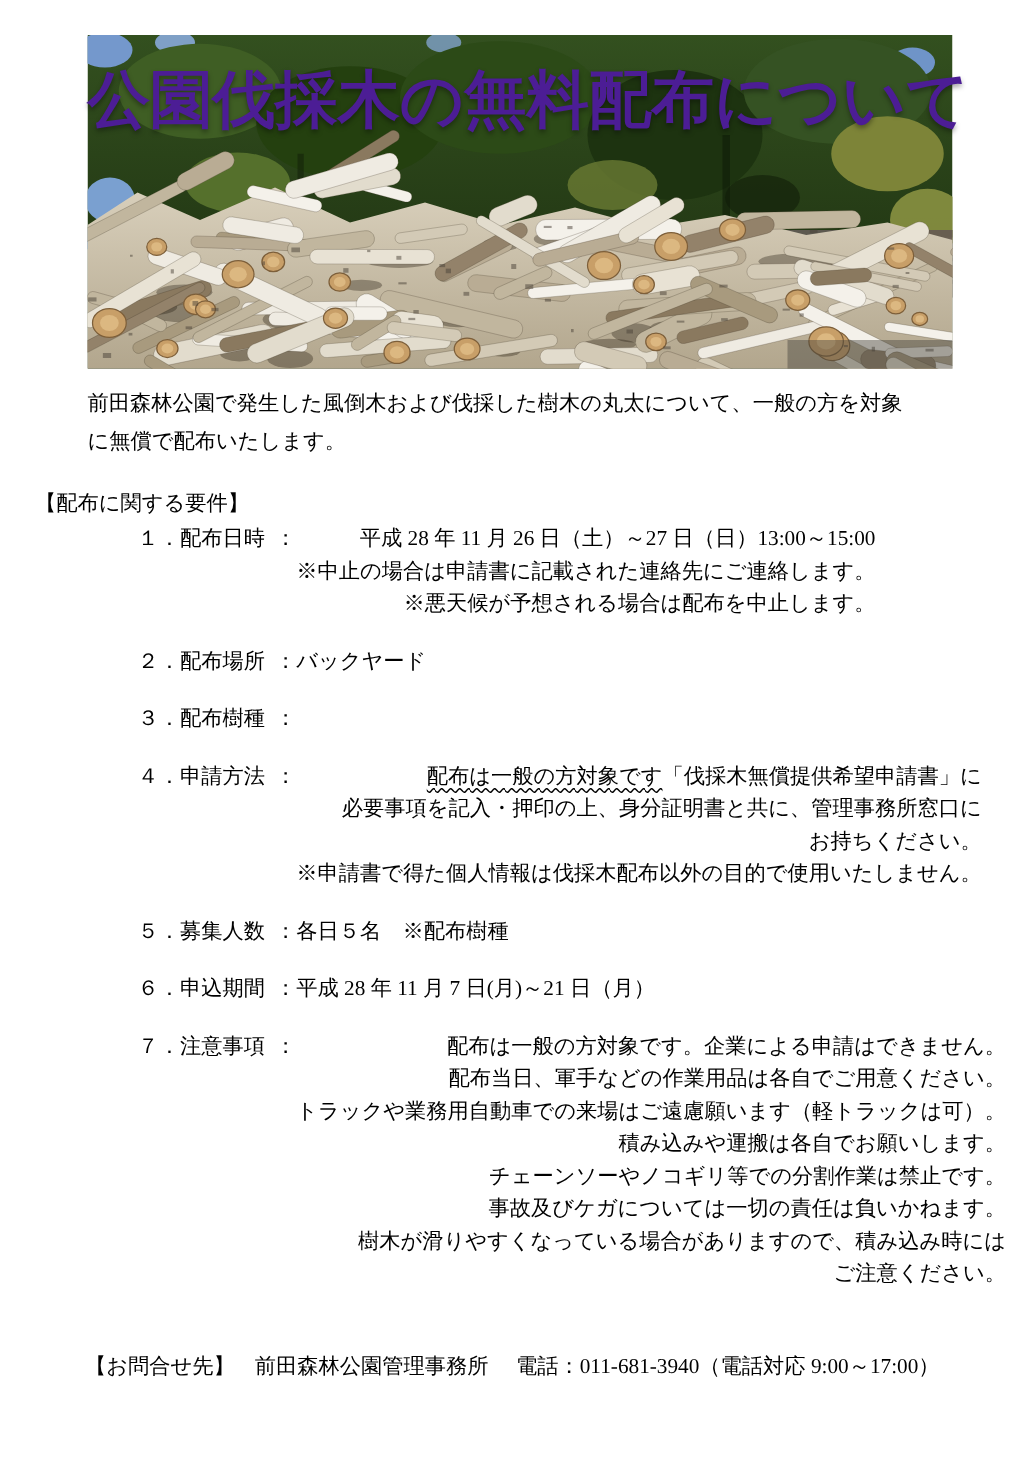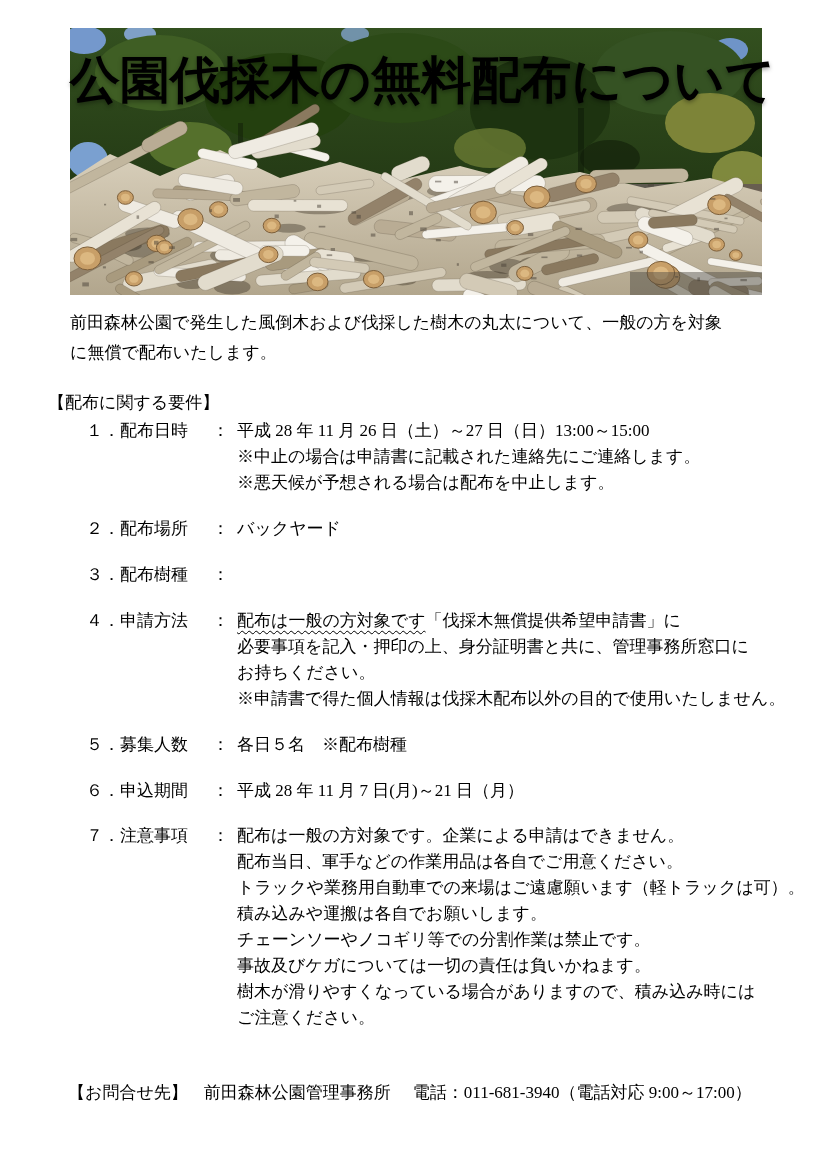--- a/index.html
+++ b/index.html
@@ -2,27 +2,27 @@
 <html lang="ja"><head>
 <meta charset="utf-8">
 <style>
   html,body{margin:0;padding:0;background:#fff;}
   .page{position:relative;width:827px;height:1169px;background:#ffffff;overflow:hidden;
         color:#000;font-family:"Liberation Serif","DejaVu Serif",serif;}
   .photo{position:relative;margin:28px 0 0 70px;width:692px;height:267px;}
   .photo svg{position:absolute;left:0;top:0;width:100%;height:100%;display:block;}
   .photo-title{position:absolute;left:0;right:0;top:26px;text-align:center;
         font-family:"Liberation Sans","DejaVu Sans",sans-serif;font-weight:900;
-        font-size:50px;line-height:1.05;color:#000000;white-space:nowrap;
+        font-size:50px;line-height:1.05;color:#4c1d95;white-space:nowrap;
         text-shadow:0 2px 4px rgba(0,0,0,.35);letter-spacing:0px;}
   .intro{margin:13px 0 0 70px;width:700px;font-size:17px;line-height:30px;}
-  .heading{margin:22px 0 0 48px;font-size:17px;line-height:26px;font-weight:bold;font-weight:normal;}
-  .items{margin:2px 0 0 86px;font-size:17px;line-height:26px;}
+  .heading{margin:22px 0 0 28px;font-size:17px;line-height:26px;font-weight:bold;font-weight:normal;}
+  .items{margin:2px 0 0 86px;font-size:17px;line-height:26px;text-align:right;}
   .item{display:flex;align-items:flex-start;margin-bottom:20px;}
-  .item:last-child{margin-bottom:1px;font-family:Liberation Mono, monospace;}
+  .item:last-child{margin-bottom:1px;}
   .marker{width:126px;flex:none;white-space:nowrap;}
   .colon{width:25px;flex:none;}
   .content{flex:none;}
   .line{white-space:nowrap;}
   .wavy{text-decoration:underline;text-decoration-style:wavy;text-decoration-thickness:1px;
         text-underline-offset:4px;}
   .footer{margin:48px 0 0 68px;font-size:17px;line-height:26px;display:flex;white-space:nowrap;}
   .fgap1{width:16px;flex:none;}
   .fgap2{width:22px;flex:none;}
 </style>

